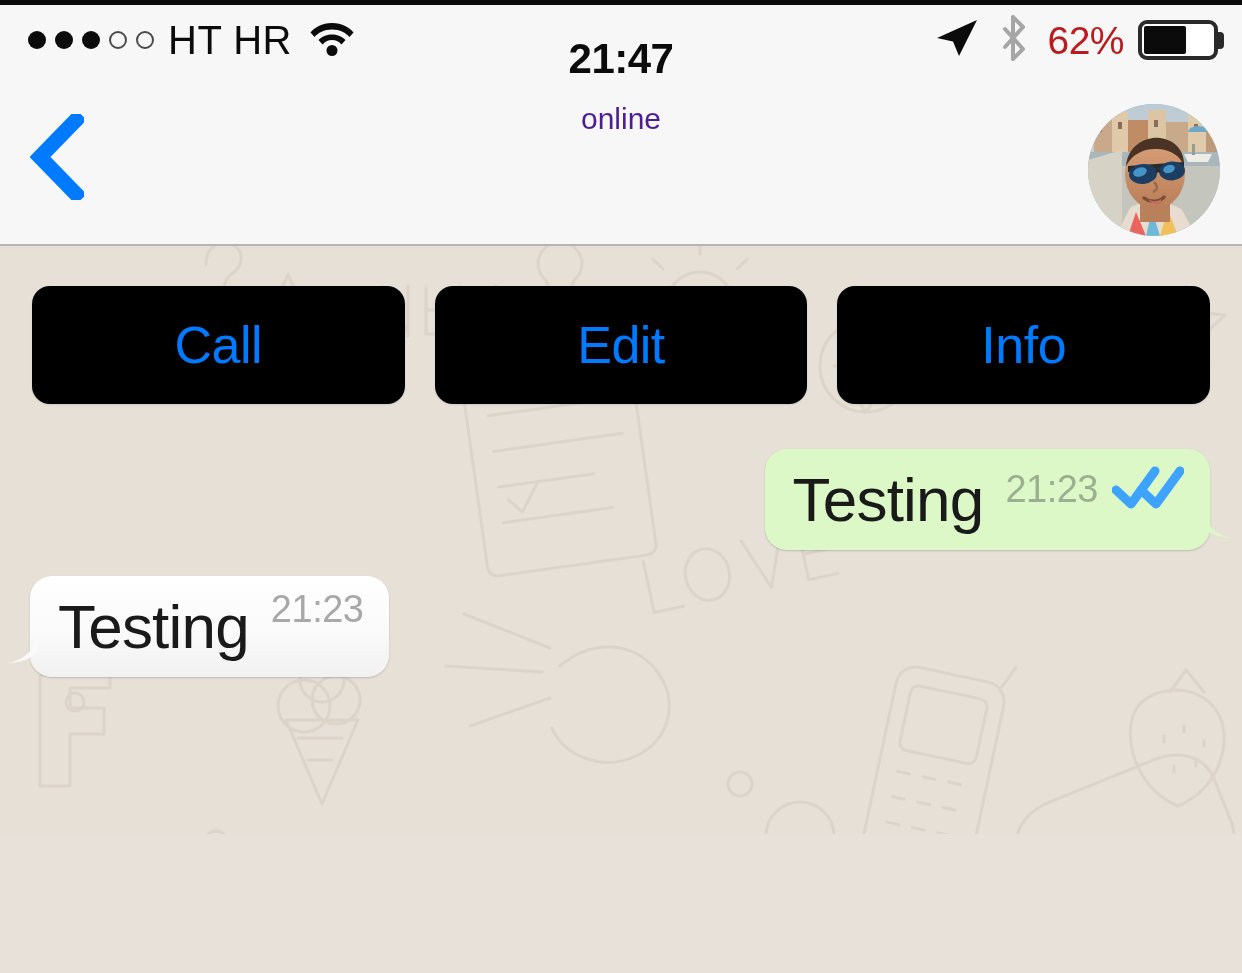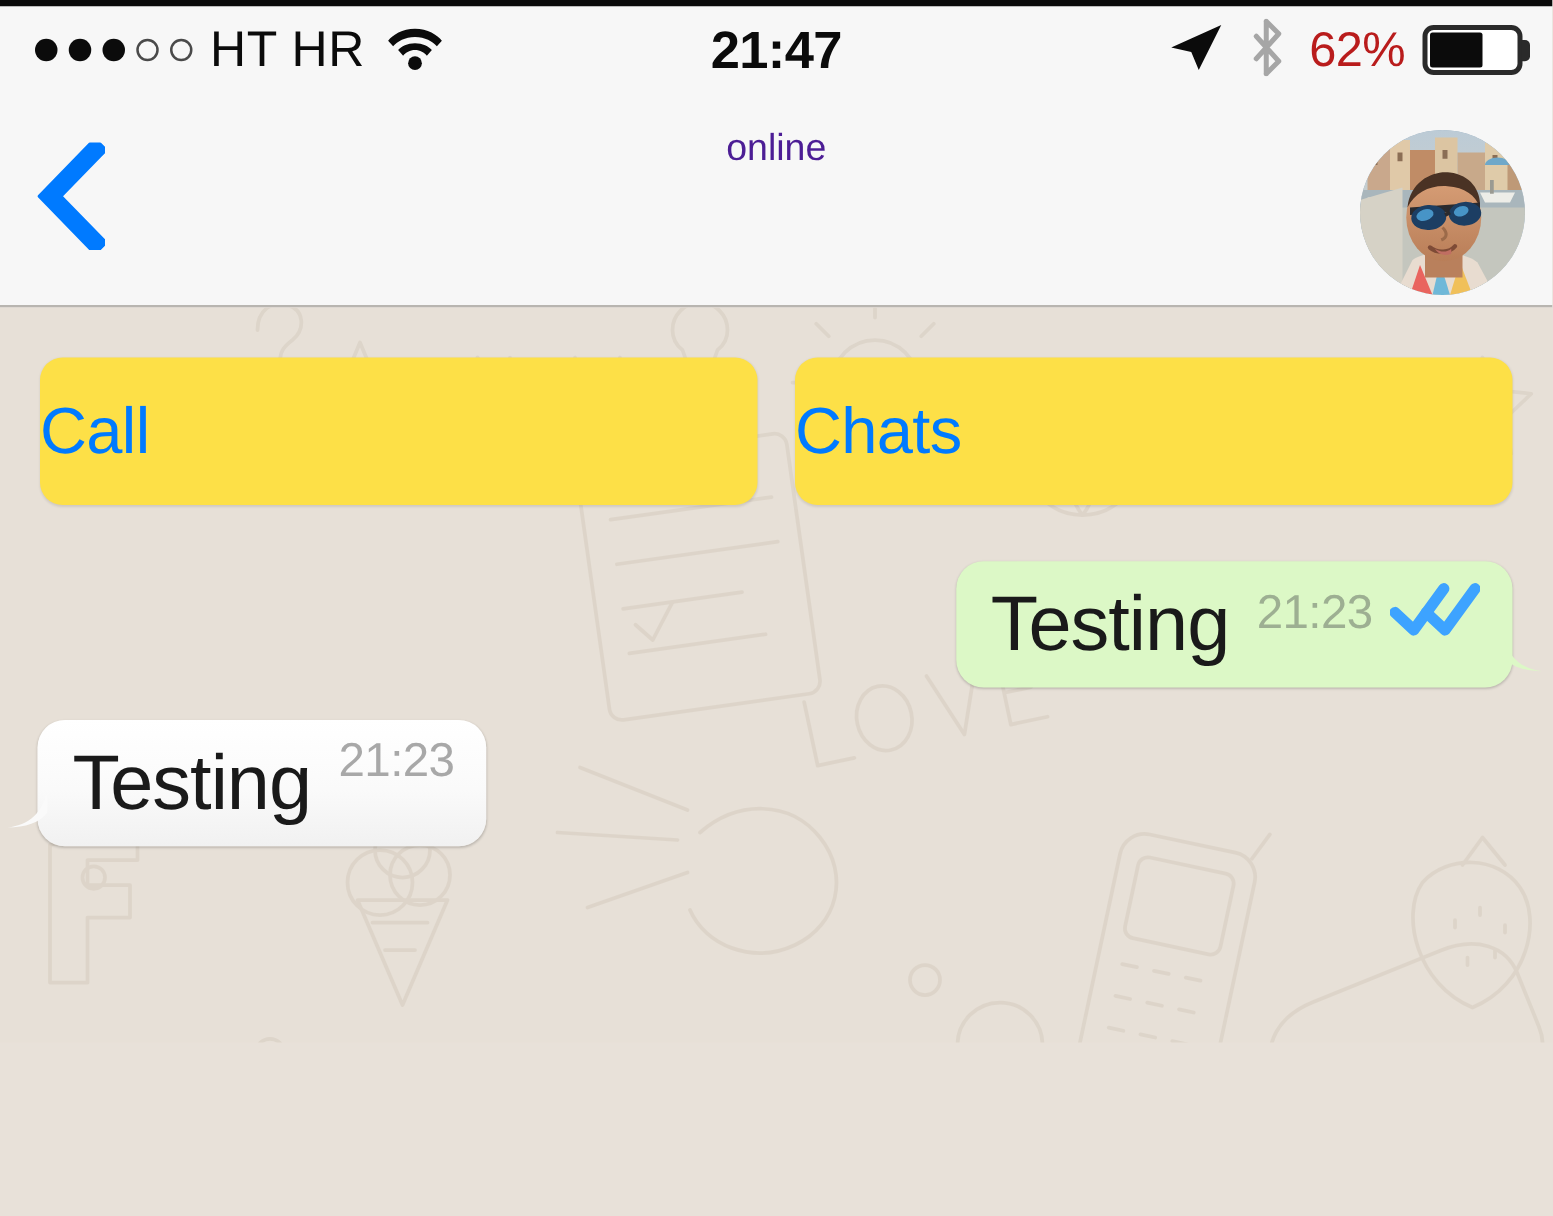--- a/index.html
+++ b/index.html
@@ -23,21 +23,21 @@
   .sb-left{ position:absolute; left:28px; top:0; height:80px; display:flex; align-items:center; gap:0; }
   .dots{ display:flex; align-items:center; gap:9px; margin-right:14px; }
   .dot{ width:18px; height:18px; border-radius:50%; }
   .dot.filled{ background:#0b0b0b; }
   .dot.empty{ background:transparent; border:2.5px solid #4a4a4a; }
   .carrier{ font-size:40px; font-weight:400; color:#0b0b0b; letter-spacing:0.5px; line-height:1; }
   .wifi-icon{ margin-left:17px; display:block; }
 
   .sb-center{
     position:absolute; left:0; width:1242px; top:0; height:80px;
-    display:flex; align-items:center; justify-content:center;
+    display:flex; align-items:flex-end; justify-content:center;
     pointer-events:none;
   }
   .clock{ font-size:42px; font-weight:700; color:#0b0b0b; letter-spacing:-0.5px; line-height:1; }
 
   .sb-right{ position:absolute; right:18px; top:0; height:80px; display:flex; align-items:center; gap:0; }
   .loc-icon{ margin-right:22px; }
   .bt-icon{ margin-right:20px; }
   .batt-pct{ font-size:39px; font-weight:400; color:#b91c1c; margin-right:14px; letter-spacing:-0.5px; line-height:1; }
   .battery{ position:relative; width:86px; height:40px; }
   .battery .shell{
@@ -90,22 +90,22 @@
   .doodles{ position:absolute; inset:0; opacity:0.55; }
 
   
   .action-row{
     position:absolute; top:40px; left:0; width:1242px;
     display:flex; justify-content:center; gap:30px;
     padding:0 32px;
   }
   .action-btn{
     flex:1 1 0; height:118px;
-    background:#fde047; border-radius:18px;
-    display:flex; align-items:center; 
+    background:#000000; border-radius:18px;
+    display:flex; align-items:center; justify-content:center;
     cursor:pointer;
     box-shadow:0 1px 2px rgba(0,0,0,0.10);
   }
   .action-btn .lbl{ font-size:52px; color:#007AFF; font-weight:400; letter-spacing:-0.5px; line-height:1; }
 
   
   .msg-row{ position:absolute; display:flex; }
   .msg-row.out{ right:32px; top:203px; justify-content:flex-end; }
   .msg-row.in{ left:30px; top:330px; justify-content:flex-start; }
 
@@ -380,21 +380,24 @@
           <path d="M12 20 a52 52 0 0 1 40 40"></path>
         </g>
       </g>
     </svg>
 
     <div class="action-row">
       <div class="action-btn">
         <span class="lbl">Call</span>
       </div>
       <div class="action-btn">
-        <span class="lbl">Chats</span>
+        <span class="lbl">Edit</span>
+      </div>
+      <div class="action-btn">
+        <span class="lbl">Info</span>
       </div>
     </div>
 
     <div class="msg-row out">
       <div class="bubble out">
         <span class="text">Testing</span>
         <span class="meta">
           <span class="time">21:23</span>
           <span class="ticks">
             <svg width="72" height="48" viewBox="0 0 72 48">

